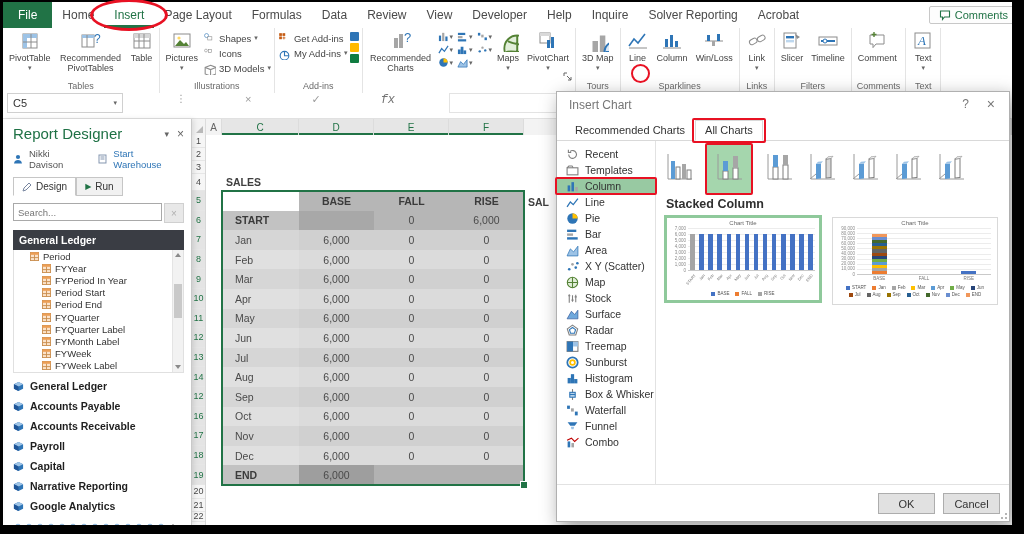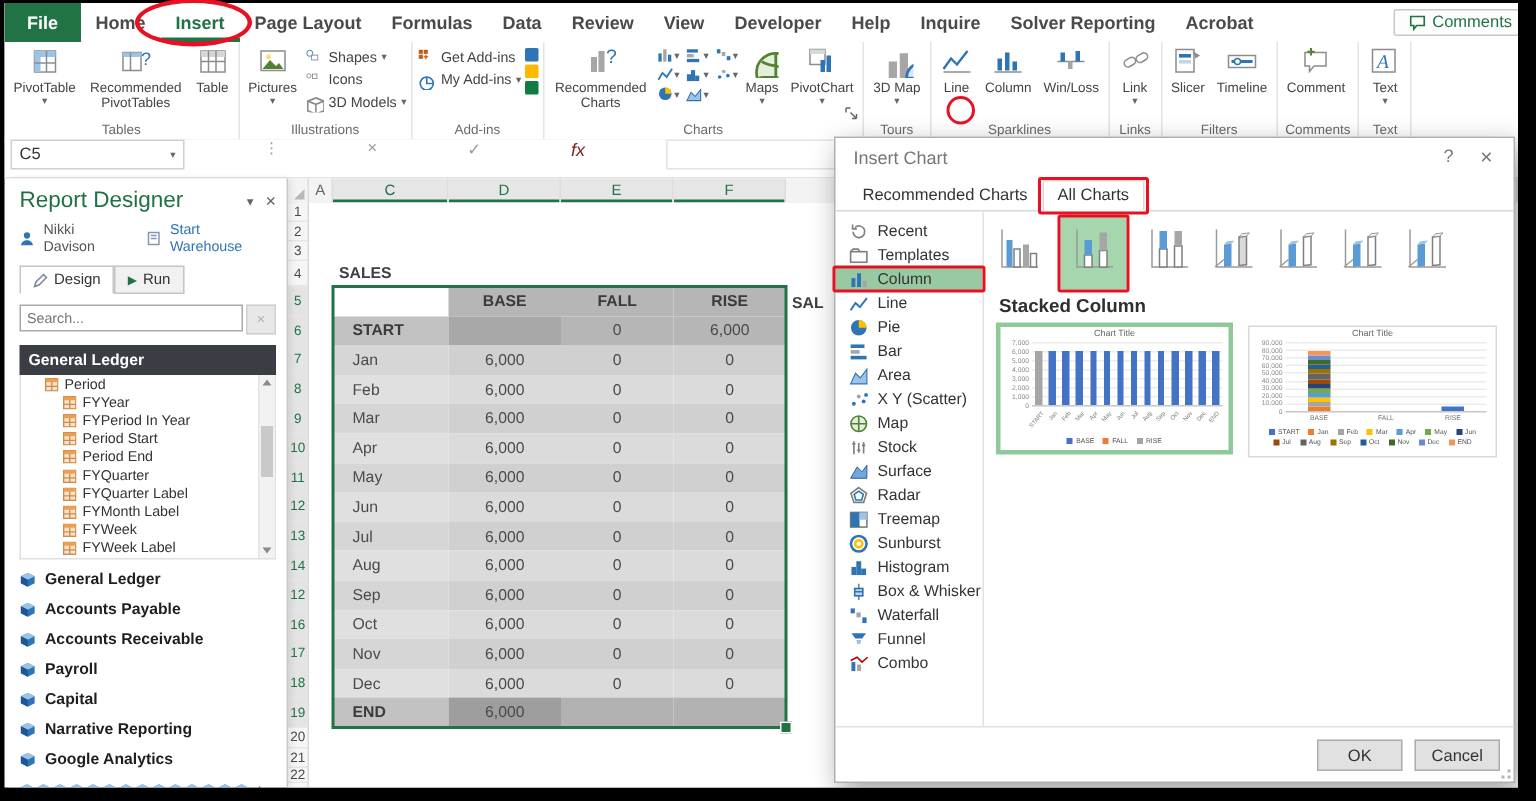--- a/index.html
+++ b/index.html
@@ -2,21 +2,21 @@
 <html><head>
 <meta charset="utf-8">
 <style>
   html,body{margin:0;padding:0;background:#000;}
   .stage{position:relative;width:1024px;height:534px;background:#000;overflow:hidden;
          font-family:"Liberation Sans",sans-serif;-webkit-font-smoothing:antialiased;}
   .window{position:absolute;left:3px;top:2px;width:1009px;height:523px;background:#fff;overflow:hidden;}
 
   
   .tabrow{position:absolute;left:0;top:0;right:0;height:26px;background:#fff;display:flex;align-items:stretch;}
-  #tab-strip{display:flex;align-items:stretch;font-weight:bold;}
+  #tab-strip{display:flex;align-items:stretch;}
   .file-tab{background:#217346;color:#fff;font-size:12px;padding:6px 15px;}
   .rtab{font-size:12px;color:#4a4a4a;padding:6px 10px;white-space:nowrap;}
   .rtab.active{color:#217346;box-shadow:inset 0 -3px 0 #217346;}
   .comments-btn{margin-left:auto;margin-right:-6px;align-self:center;display:flex;align-items:center;gap:4px;
     border:1px solid #c8c8c8;border-radius:2px;background:#fdfdfd;color:#217346;font-size:11px;padding:2px 9px;}
 
   
   .ribbon{position:absolute;left:0;top:26px;right:0;height:65px;background:#fff;border-bottom:1px solid #d8d8d8;display:flex;overflow:hidden;}
   .group{position:relative;display:flex;flex-direction:column;border-right:1px solid #e4e4e4;padding:1px 3px 0 3px;flex:0 0 auto;}
   .gbody{flex:1;display:flex;align-items:flex-start;gap:2px;}
@@ -34,21 +34,21 @@
   .mgrow{display:flex;gap:4px;align-items:center;}
   .mgitem{display:flex;align-items:center;gap:1px;}
 
   
   .fbar{position:absolute;left:0;top:91px;right:0;height:25px;background:#fff;border-bottom:1px solid #e1e1e1;
         display:flex;align-items:flex-start;gap:48px;}
   .namebox{margin-left:4px;width:104px;height:18px;border:1px solid #d0d0d0;background:#fff;font-size:11px;color:#333;
            display:flex;align-items:center;justify-content:space-between;padding:0 5px;}
   .fdots{color:#9a9a9a;font-size:10px;padding:0 5px;}
   .fbtn{color:#9a9a9a;font-size:11px;padding:0 6px;}
-  .fxlbl{font-family:Liberation Sans, sans-serif;font-style:italic;color:#7f1d1d;font-size:12px;padding:0 6px;}
+  .fxlbl{font-family:Liberation Mono, monospace;font-style:italic;color:#737373;font-size:12px;padding:0 6px;}
   .finput{flex:1;height:18px;border:1px solid #e3e3e3;background:#fff;margin-right:2px;}
 
   
   .pane{position:absolute;left:2px;top:117px;width:187px;bottom:0;background:#fff;border-right:1px solid #c9c9c9;
         box-shadow:2px 0 5px rgba(0,0,0,.10);z-index:5;padding:6px 7px 0 8px;box-sizing:border-box;}
   .pane-title-row{display:flex;align-items:center;}
   .pane-title{font-size:15px;color:#1e7145;}
   .pane-title-caret{margin-left:auto;color:#666;font-size:9px;padding:0 8px;}
   .pane-close{color:#666;font-size:12px;}
   .pane-user-row{display:flex;align-items:center;gap:6px;margin-top:6px;font-size:9.5px;color:#555;}
@@ -368,21 +368,20 @@
               <svg width="22" height="22" viewBox="0 0 22 22">
                 <rect x="3" y="3" width="10" height="10" fill="none" stroke="#8c8c8c"></rect>
                 <rect x="3" y="3" width="10" height="3" fill="#d9d9d9"></rect>
                 <rect x="10" y="10" width="3" height="8" fill="#2e75b6"></rect>
                 <rect x="14" y="7" width="3" height="11" fill="#2e75b6"></rect>
               </svg>
               <span class="lbl">PivotChart</span>
               <span class="caret">▾</span>
             </div>
           </div>
-          <div class="glabel">Charts</div>
           <div class="launcher"><svg width="11" height="11" viewBox="0 0 11 11">
               <path d="M2 2h3M2 2v3" stroke="#666" fill="none"></path>
               <path d="M5 5l4 4M9 9v-3M9 9H6" stroke="#666" fill="none"></path>
             </svg></div>
         </div>
         <div class="group">
           <div class="gbody">
             <div class="bigbtn">
               <svg width="22" height="22" viewBox="0 0 12 12">
                 <rect x="3" y="6" width="3" height="11" fill="#a6a6a6"></rect>

